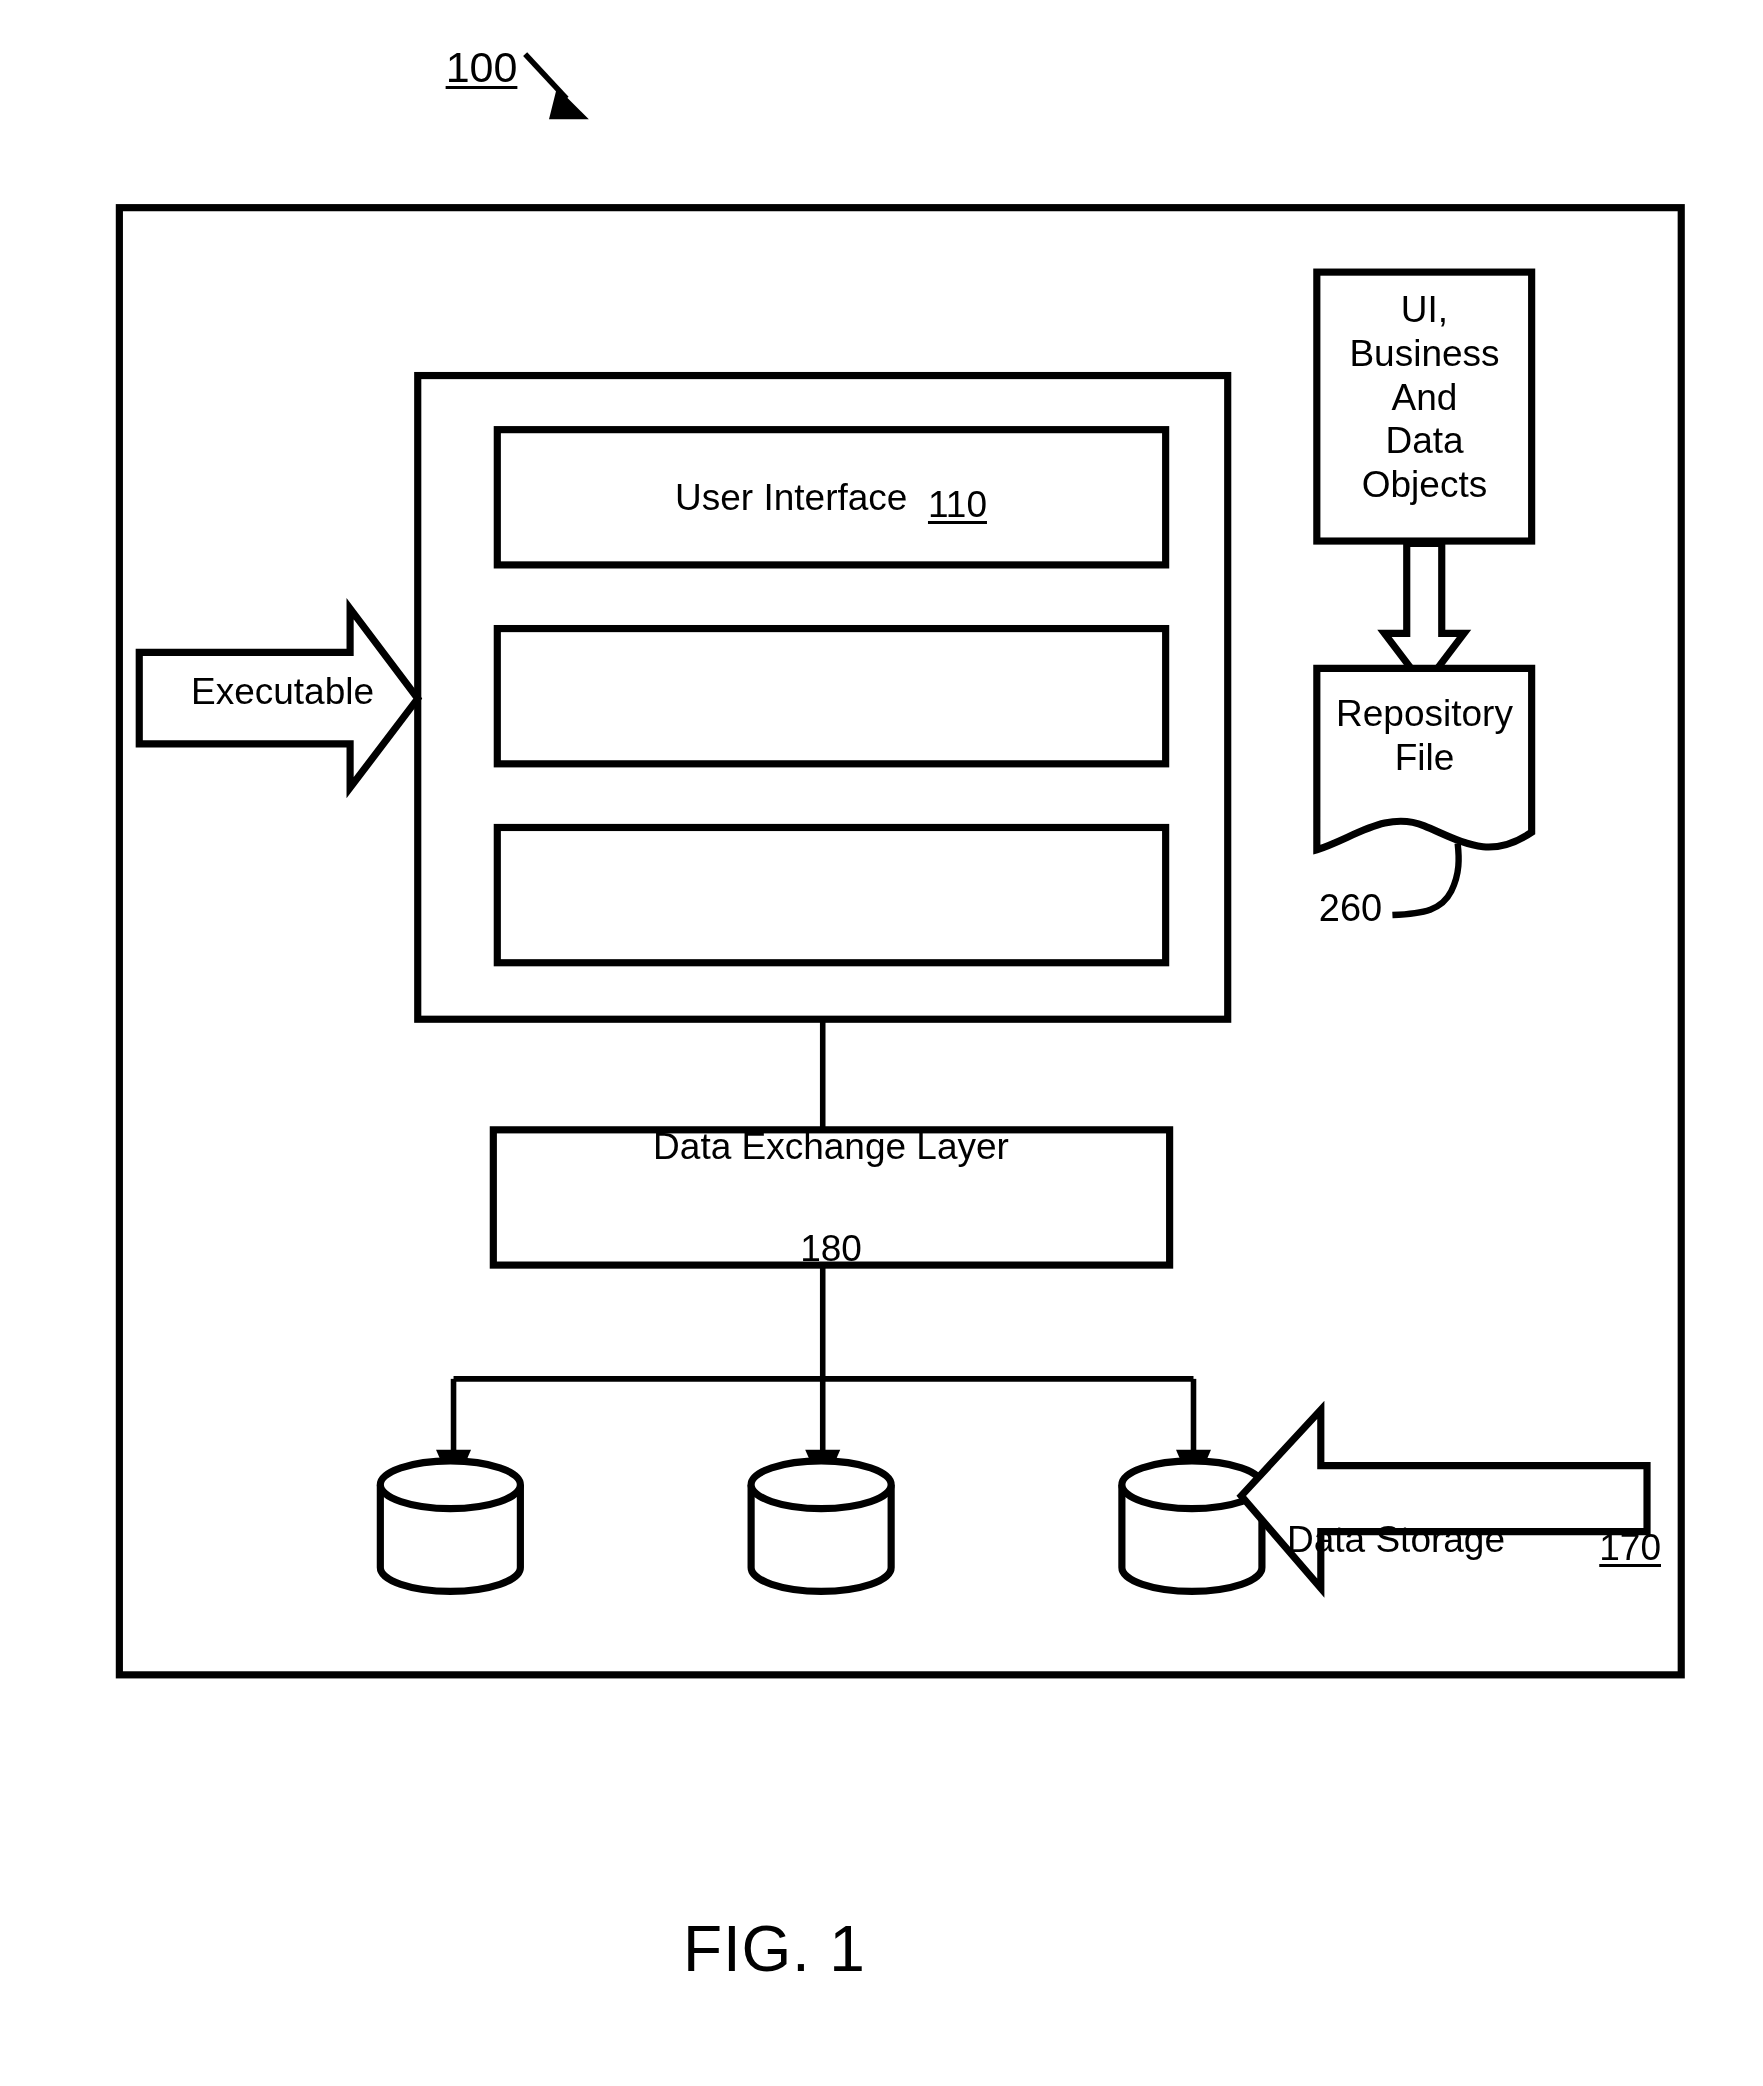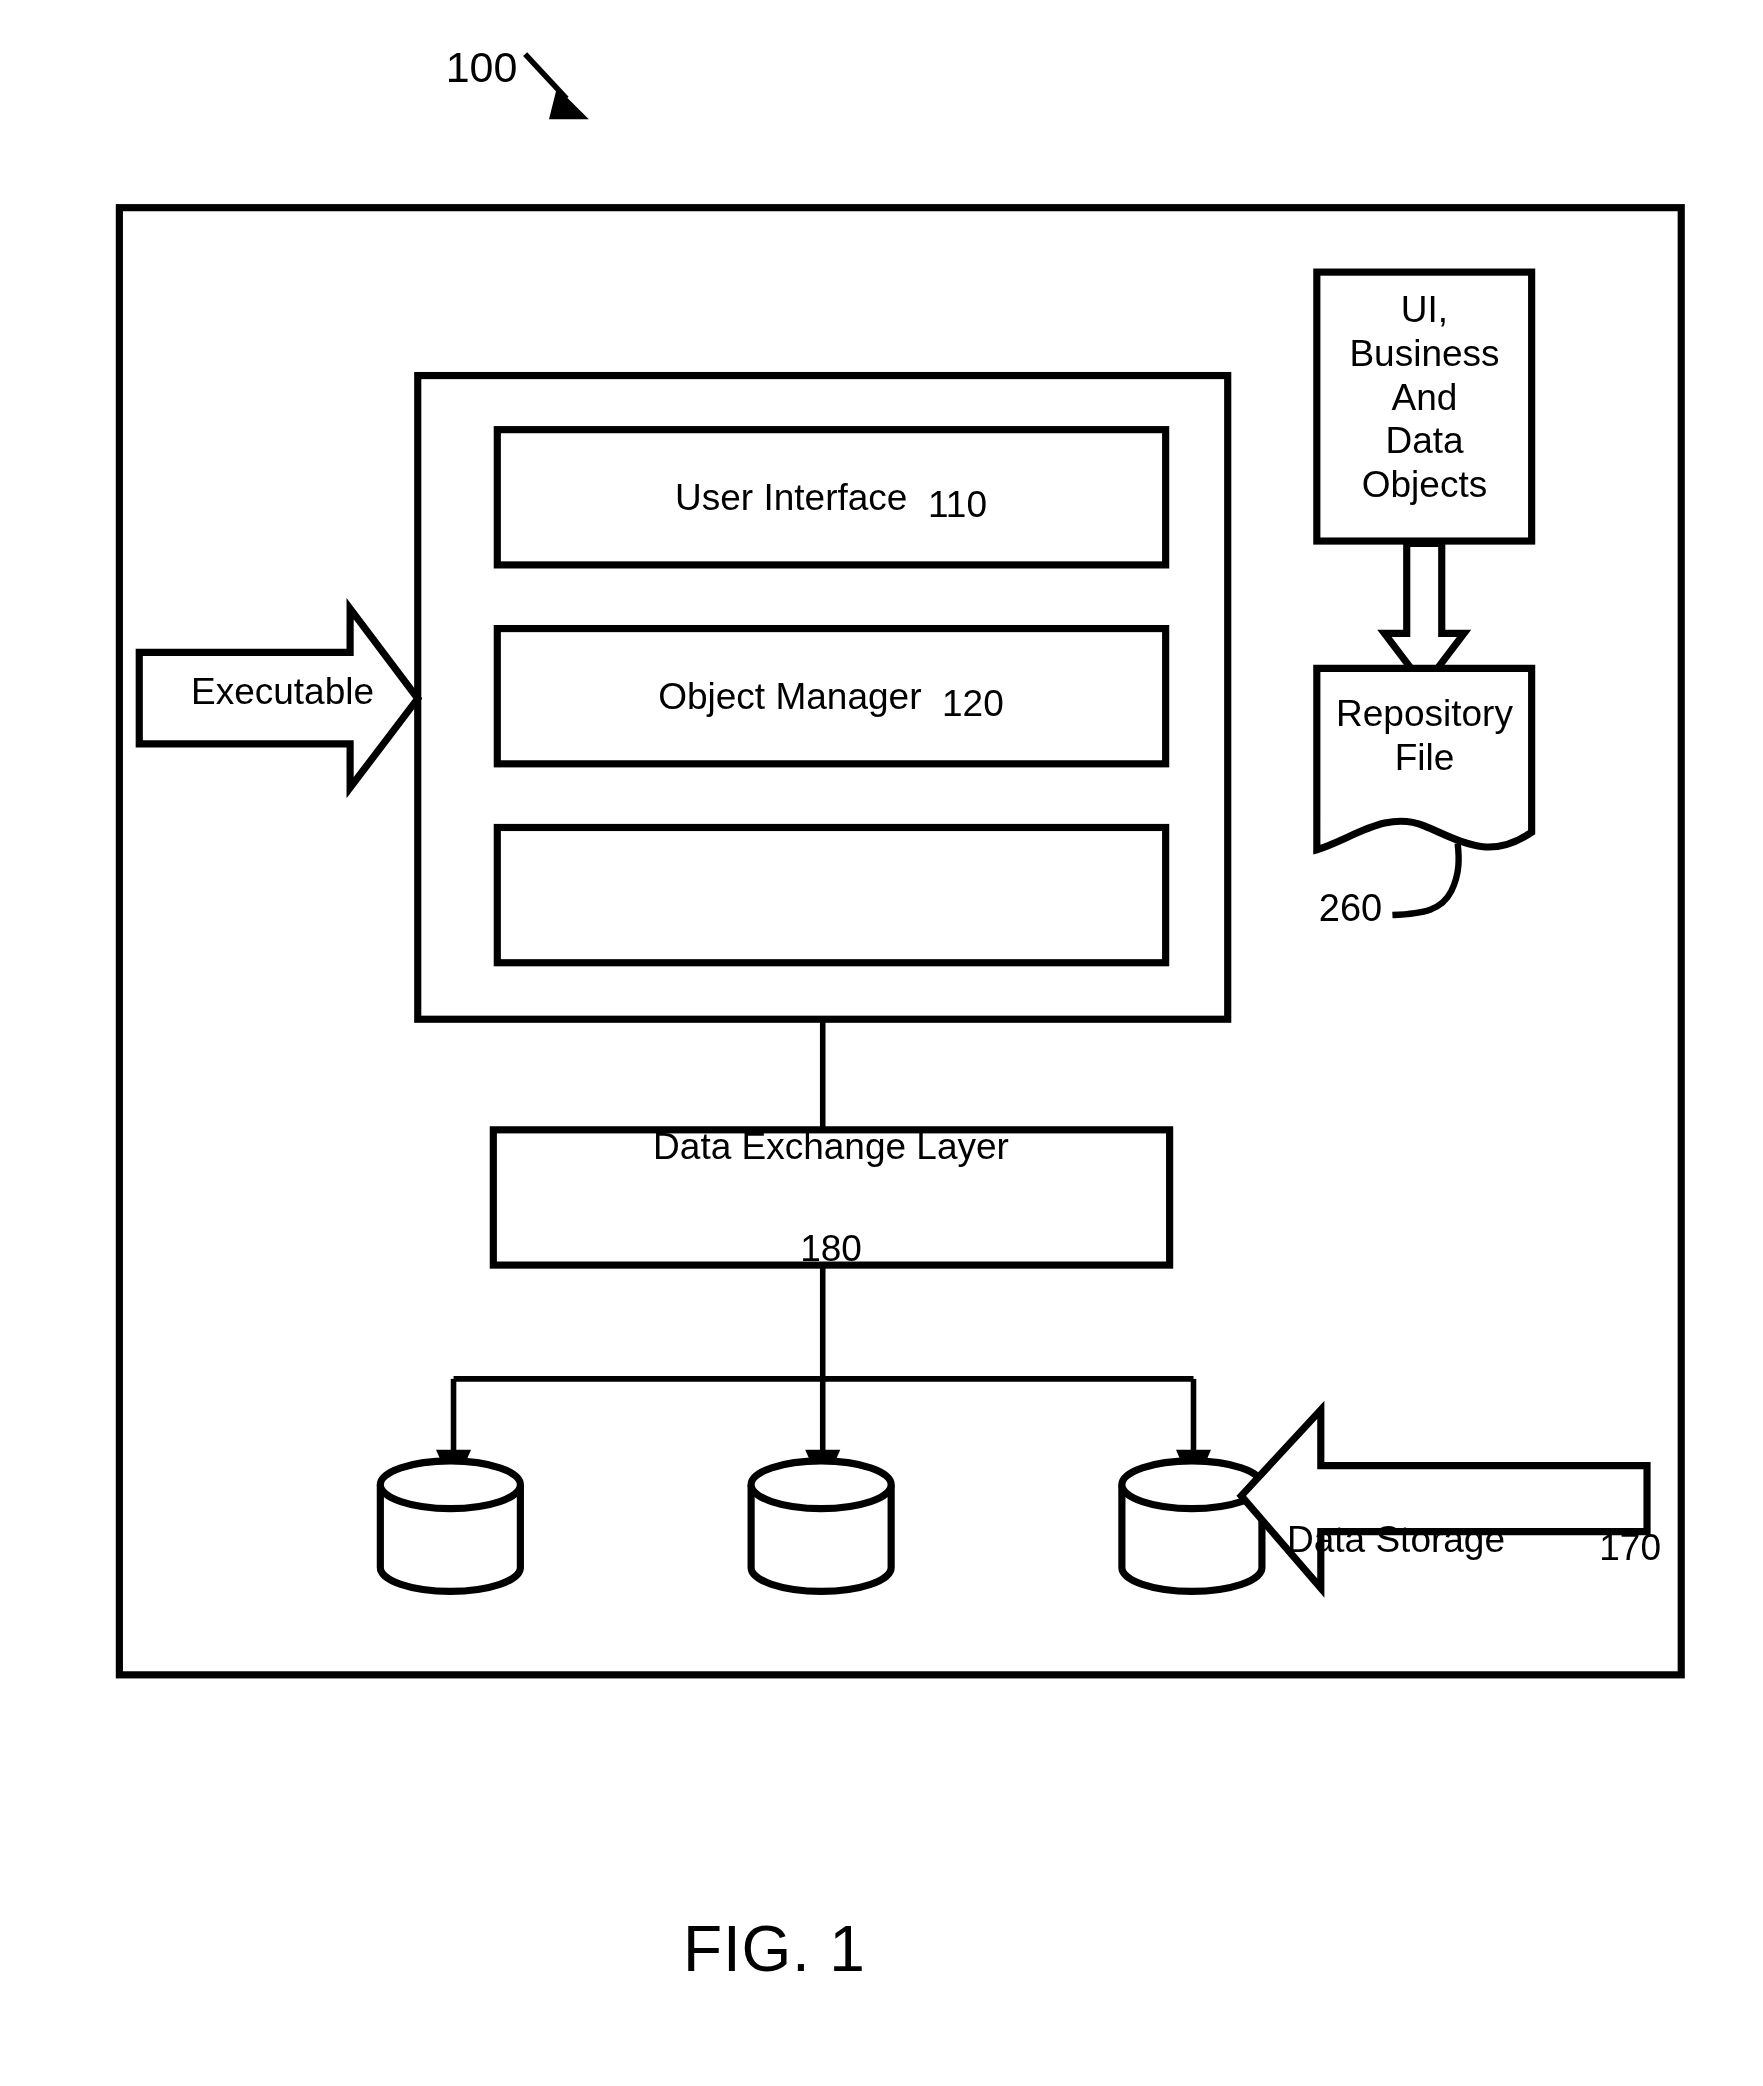--- a/index.html
+++ b/index.html
@@ -32,20 +32,21 @@
     position: absolute;
     display: flex;
     align-items: center;
     justify-content: center;
     text-align: center;
     line-height: 1.18;
     white-space: pre-line;
     color: #000;
   }
   .ref-num {
+    text-decoration: underline;
     text-underline-offset: 4px;
     text-decoration-thickness: 3.2px;
     margin-top: 15px;
   }
   #ref-100 {
     left: 434px; top: 35px;
     width: 95px; height: 49px;
     font-size: 43px;
   }
   #fig-caption {
@@ -183,25 +184,20 @@
   <div class="lbl" id="ref-100">
     <span class="ref-num">100</span>
   </div>
 
   <div class="lbl" id="label-user-interface">
     <span>User Interface</span>
     <span>&nbsp;&nbsp;</span>
     <span class="ref-num">110</span>
   </div>
 
-  <div class="lbl" id="label-object-manager">
-    <span>Object Manager</span>
-    <span>&nbsp;&nbsp;</span>
-    <span class="ref-num">120</span>
-  </div>
 
 
   <div class="lbl" id="label-data-exchange">
     <span>Data Exchange Layer</span>
     <span>&nbsp;&nbsp;</span>
     <span class="ref-num">180</span>
   </div>
 
   <div class="lbl" id="label-executable">
     <span>Executable</span>

